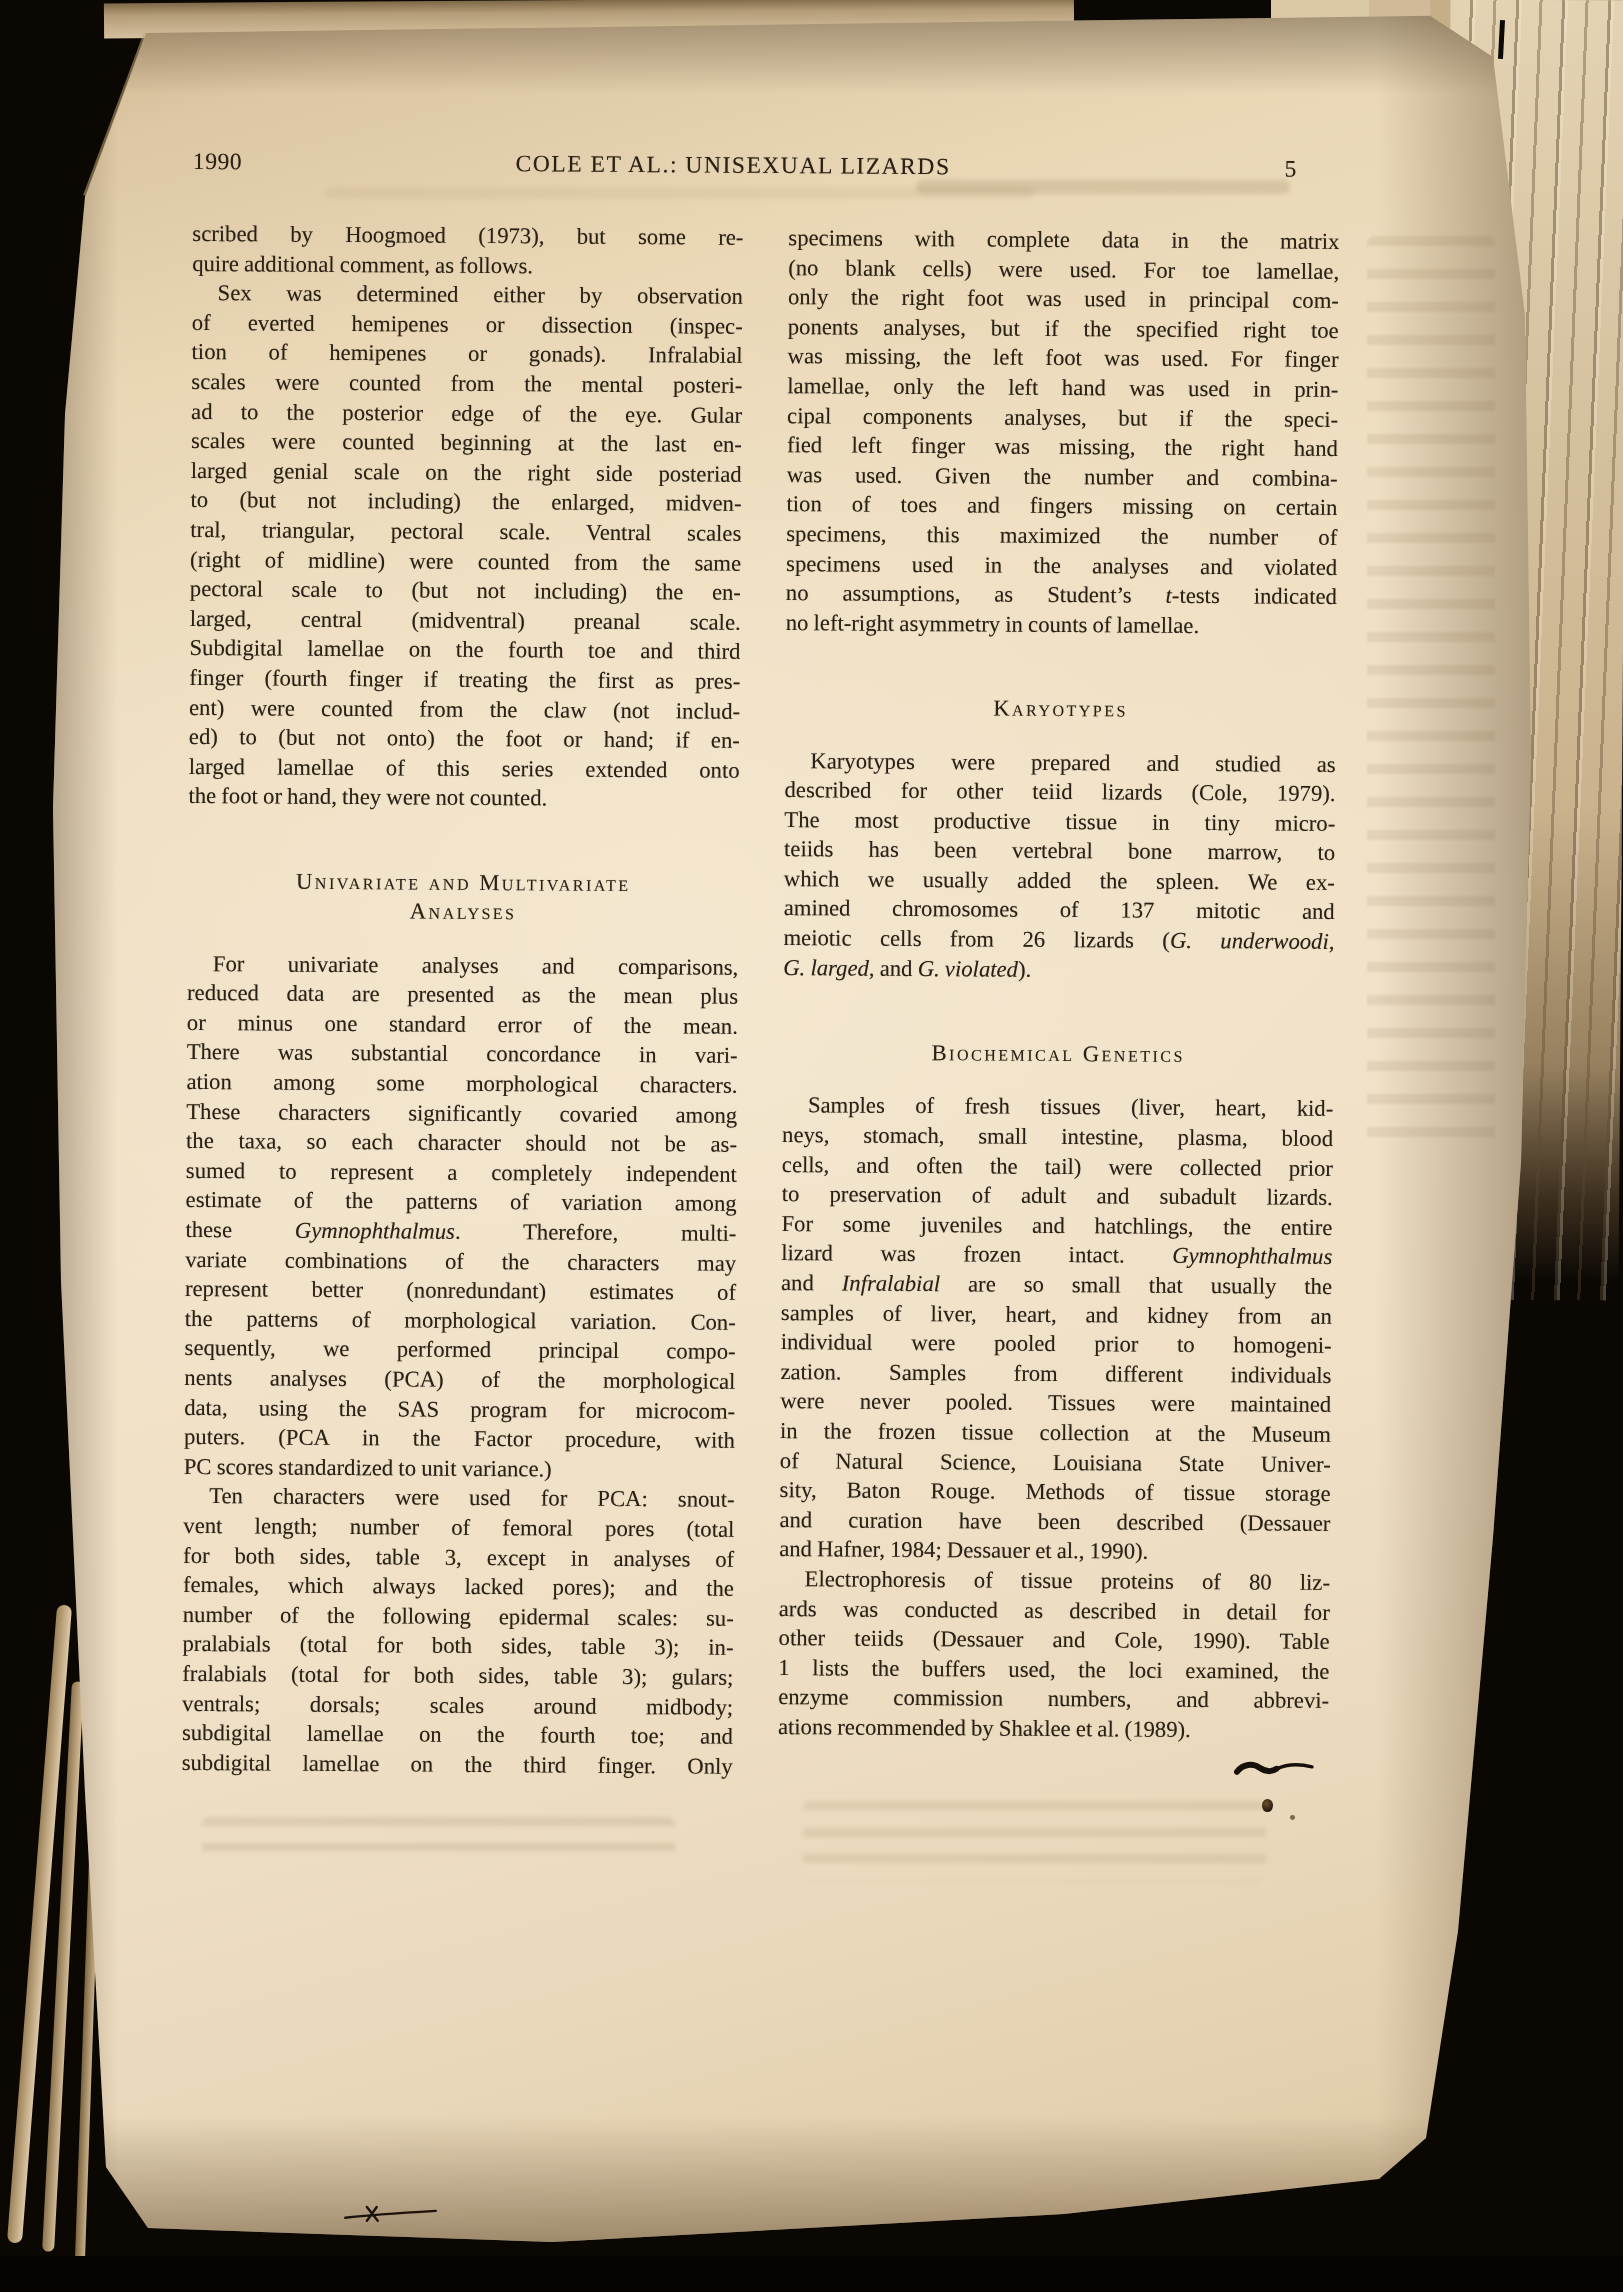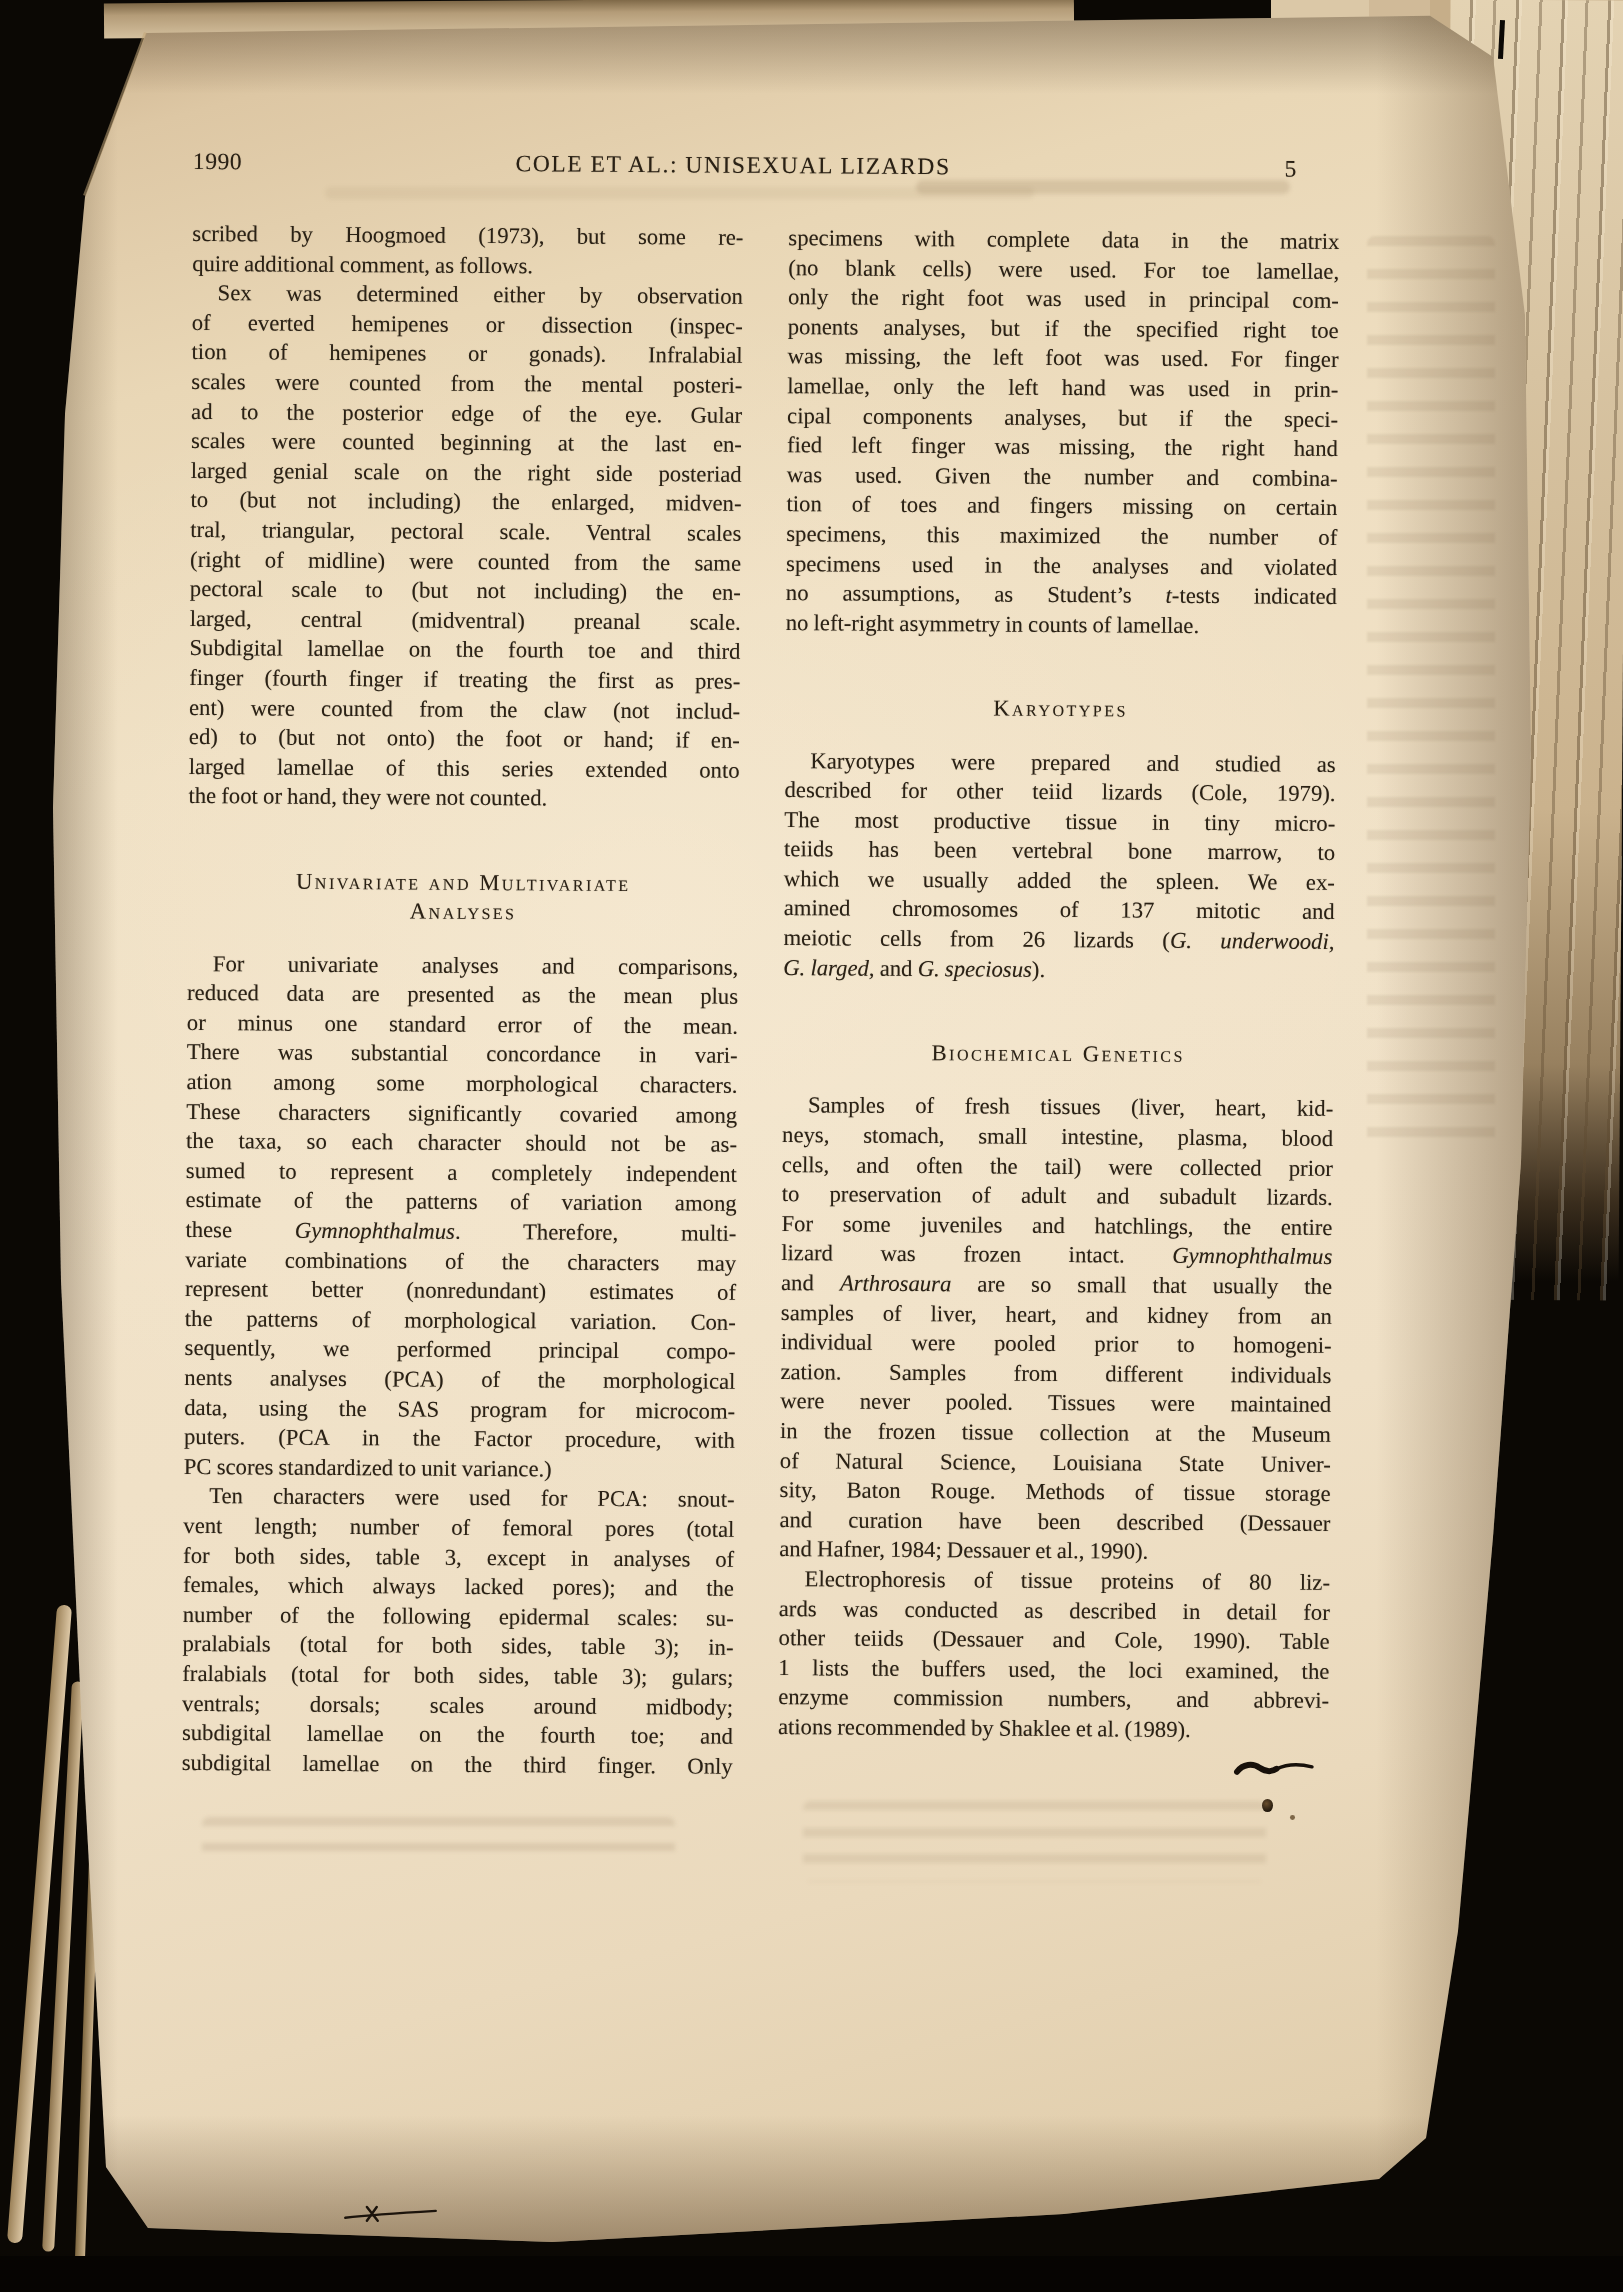--- a/index.html
+++ b/index.html
@@ -197,33 +197,33 @@
               <div class="hline">Karyotypes</div>
             </div>
             <div class="para indent">
               <div class="line first">Karyotypes were prepared and studied as</div>
               <div class="line">described for other teiid lizards (Cole, 1979).</div>
               <div class="line">The most productive tissue in tiny micro-</div>
               <div class="line">teiids has been vertebral bone marrow, to</div>
               <div class="line">which we usually added the spleen. We ex-</div>
               <div class="line">amined chromosomes of 137 mitotic and</div>
               <div class="line">meiotic cells from 26 lizards (<em>G. underwoodi,</em></div>
-              <div class="line final"><em>G. larged,</em> and <em>G. speciosus</em>).</div>
+              <div class="line final"><em>G. larged,</em> and <em>G. violated</em>).</div>
             </div>
             <div class="heading">
               <div class="hline">Biochemical Genetics</div>
             </div>
             <div class="para indent">
               <div class="line first">Samples of fresh tissues (liver, heart, kid-</div>
               <div class="line">neys, stomach, small intestine, plasma, blood</div>
               <div class="line">cells, and often the tail) were collected prior</div>
               <div class="line">to preservation of adult and subadult lizards.</div>
               <div class="line">For some juveniles and hatchlings, the entire</div>
               <div class="line">lizard was frozen intact. <em>Gymnophthalmus</em></div>
-              <div class="line">and <em>Arthrosaura</em> are so small that usually the</div>
+              <div class="line">and <em>Infralabial</em> are so small that usually the</div>
               <div class="line">samples of liver, heart, and kidney from an</div>
               <div class="line">individual were pooled prior to homogeni-</div>
               <div class="line">zation. Samples from different individuals</div>
               <div class="line">were never pooled. Tissues were maintained</div>
               <div class="line">in the frozen tissue collection at the Museum</div>
               <div class="line">of Natural Science, Louisiana State Univer-</div>
               <div class="line">sity, Baton Rouge. Methods of tissue storage</div>
               <div class="line">and curation have been described (Dessauer</div>
               <div class="line final">and Hafner, 1984; Dessauer et al., 1990).</div>
             </div>

